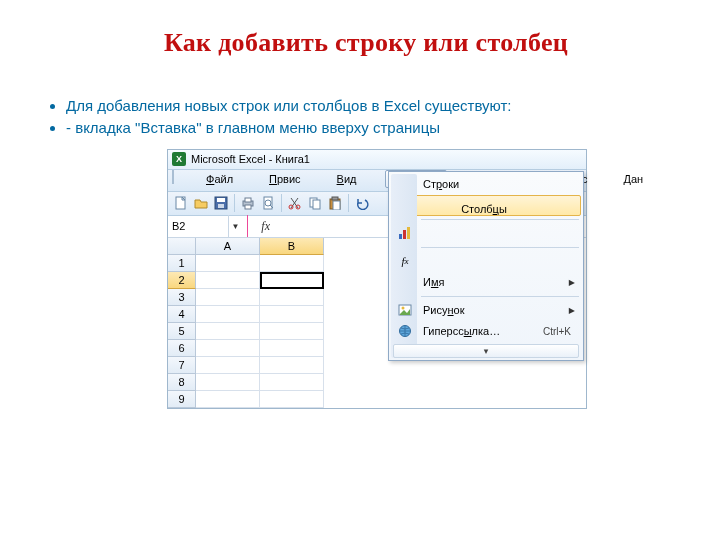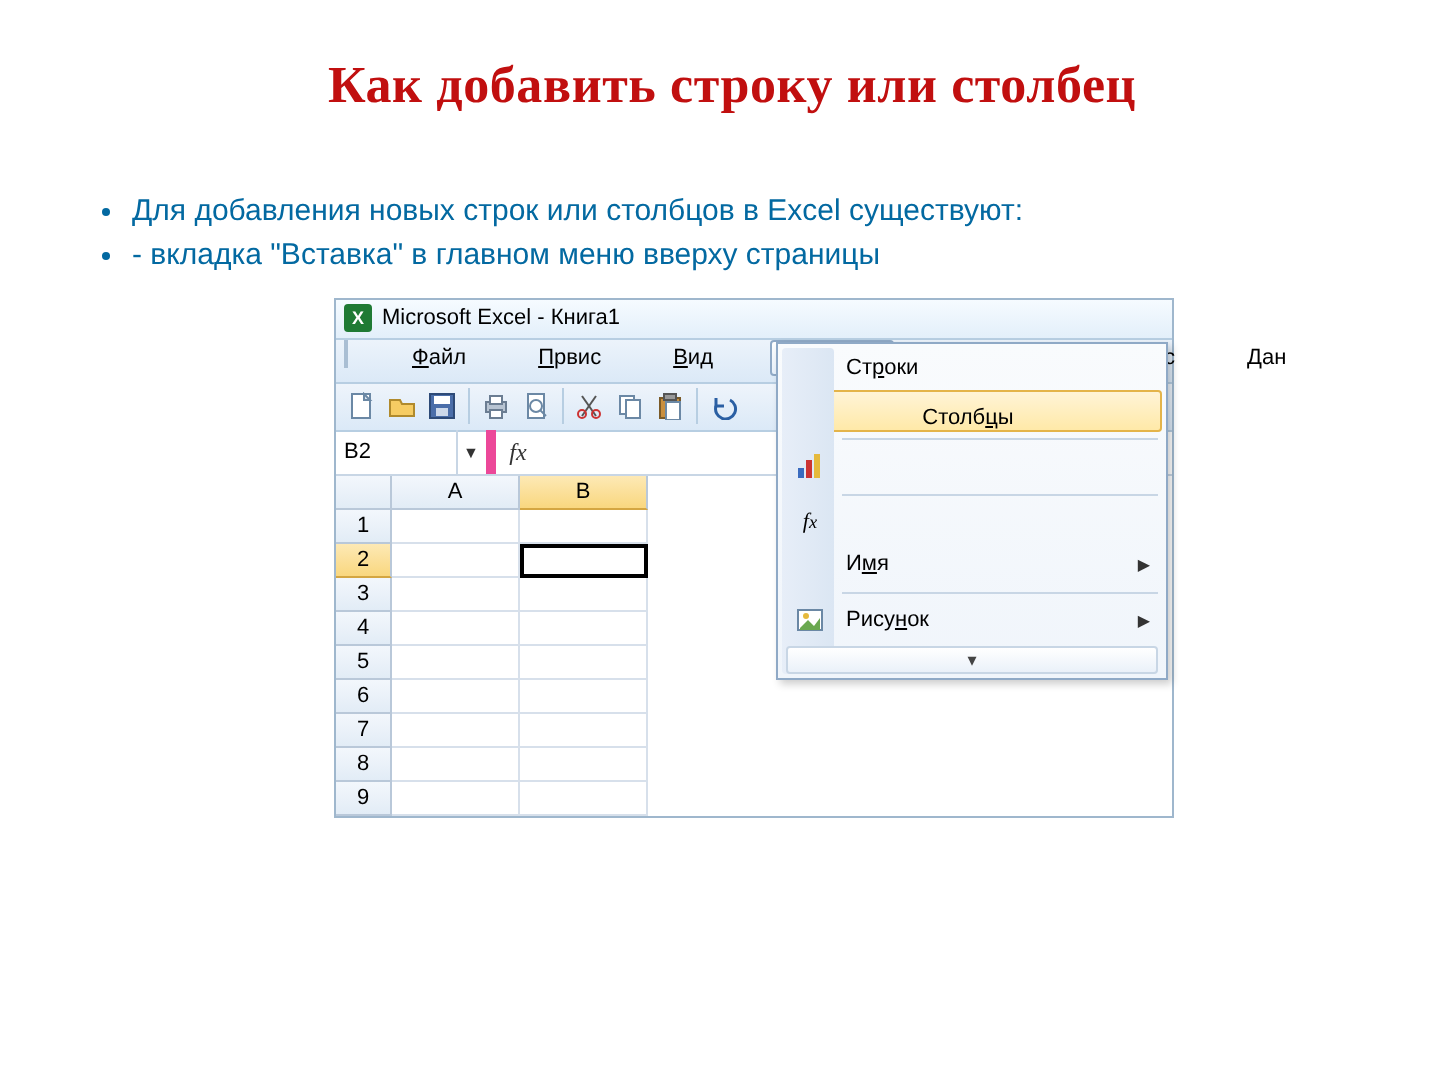--- a/index.html
+++ b/index.html
@@ -100,34 +100,34 @@
   .tbtn svg { display:block; }
   .tsep { width:1px; height:18px; background:#b7cee2; margin:0 2px; }
 
   .formulabar {
     height:22px;
     display:flex; align-items:center;
     border-bottom:1px solid #c8d6e5;
     background:#fff;
   }
   .namebox {
-    width:80px; height:22px; border-right:5px solid #ec4899;
+    width:80px; height:22px; border-right:1px solid #ec4899;
     display:flex; align-items:center; position:relative;
   }
   .namebox-input {
     border:none; outline:none; width:60px; font-size:11px;
     padding:0 4px;
   }
   .namebox-dd {
     width:14px; height:100%; border-left:1px solid #c8d6e5;
     display:flex; align-items:center; justify-content:center;
     font-size:8px; color:#333;
   }
   .fx {
-    width:22px; text-align:center; font-style:italic; font-family:'Times New Roman',serif;
+    width:22px; text-align:right; font-style:italic; font-family:'Times New Roman',serif;
     font-size:12px; color:#333;
   }
   .colhdrs {
     display:flex;
   }
   .corner {
     width:28px; height:17px;
     background:linear-gradient(#f3f7fc,#e2ecf6);
     border-right:1px solid #b9c8d9; border-bottom:1px solid #b9c8d9;
   }
@@ -421,18 +421,28 @@
           <svg width="14" height="14">
               <rect x="1" y="2" width="12" height="10" fill="#fff" stroke="#6b88a5"></rect>
               <circle cx="5" cy="5" r="1.5" fill="#e5b93c"></circle>
               <path d="M2 11 L6 7 L9 10 L12 6 L12 12 L2 12 Z" fill="#6aa84f"></path>
             </svg>
         </span>
         <span class="dd-label"><span>Рису</span><u>н</u><span>ок</span></span>
         <span class="dd-arrow">▶</span>
       </div>
 
+      <div class="dd-item">
+        <span class="dd-iconcol">
+          <svg width="14" height="14">
+              <circle cx="7" cy="7" r="5.5" fill="#5fa8dd" stroke="#2f6a9c"></circle>
+              <path d="M2 7 h10 M7 2 v10 M3 4 q4 2 8 0 M3 10 q4 -2 8 0" stroke="#2f6a9c" fill="none" stroke-width="0.8"></path>
+            </svg>
+        </span>
+        <span class="dd-label"><span>Гиперсс</span><u>ы</u><span>лка…</span></span>
+        <span class="dd-shortcut">Ctrl+K</span>
+      </div>
 
       <div class="dd-expand">▾</div>
     </div>
 
   </div>
 </div>
 
 </body></html>

